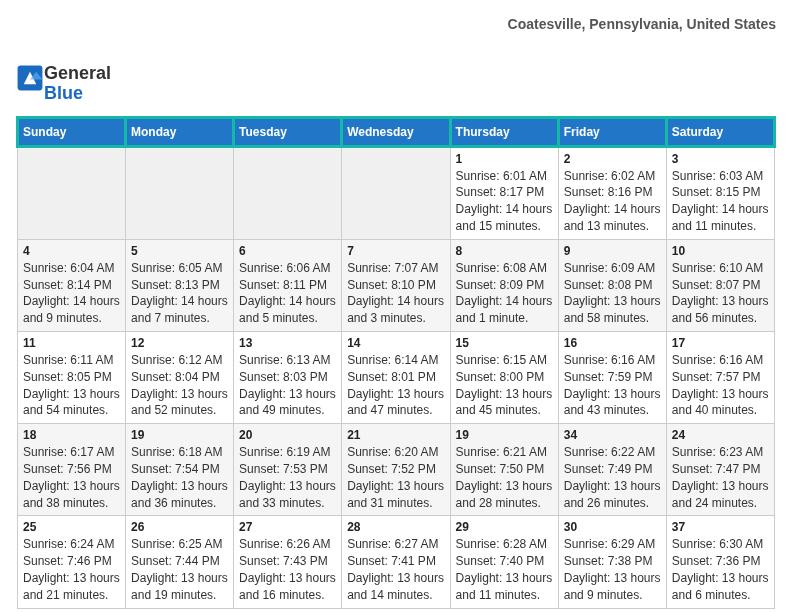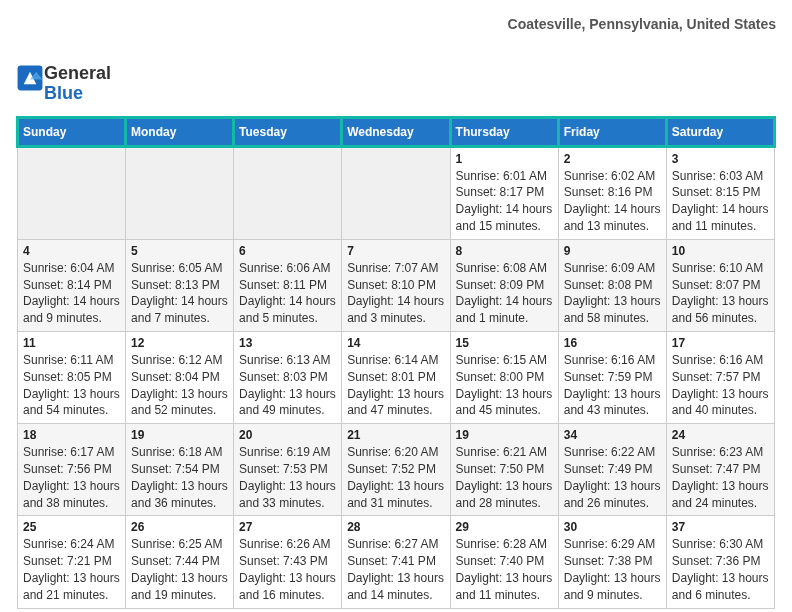--- a/index.html
+++ b/index.html
@@ -295,21 +295,21 @@
           <div class="day-info" style="white-space: pre-line;">Sunrise: 6:23 AM
 Sunset: 7:47 PM
 Daylight: 13 hours
 and 24 minutes.</div>
         </td>
       </tr>
       <tr>
         <td>
           <span class="day-num">25</span>
           <div class="day-info" style="white-space: pre-line;">Sunrise: 6:24 AM
-Sunset: 7:21 PM
+Sunset: 7:46 PM
 Daylight: 13 hours
 and 21 minutes.</div>
         </td>
         <td>
           <span class="day-num">26</span>
           <div class="day-info" style="white-space: pre-line;">Sunrise: 6:25 AM
 Sunset: 7:44 PM
 Daylight: 13 hours
 and 19 minutes.</div>
         </td>

